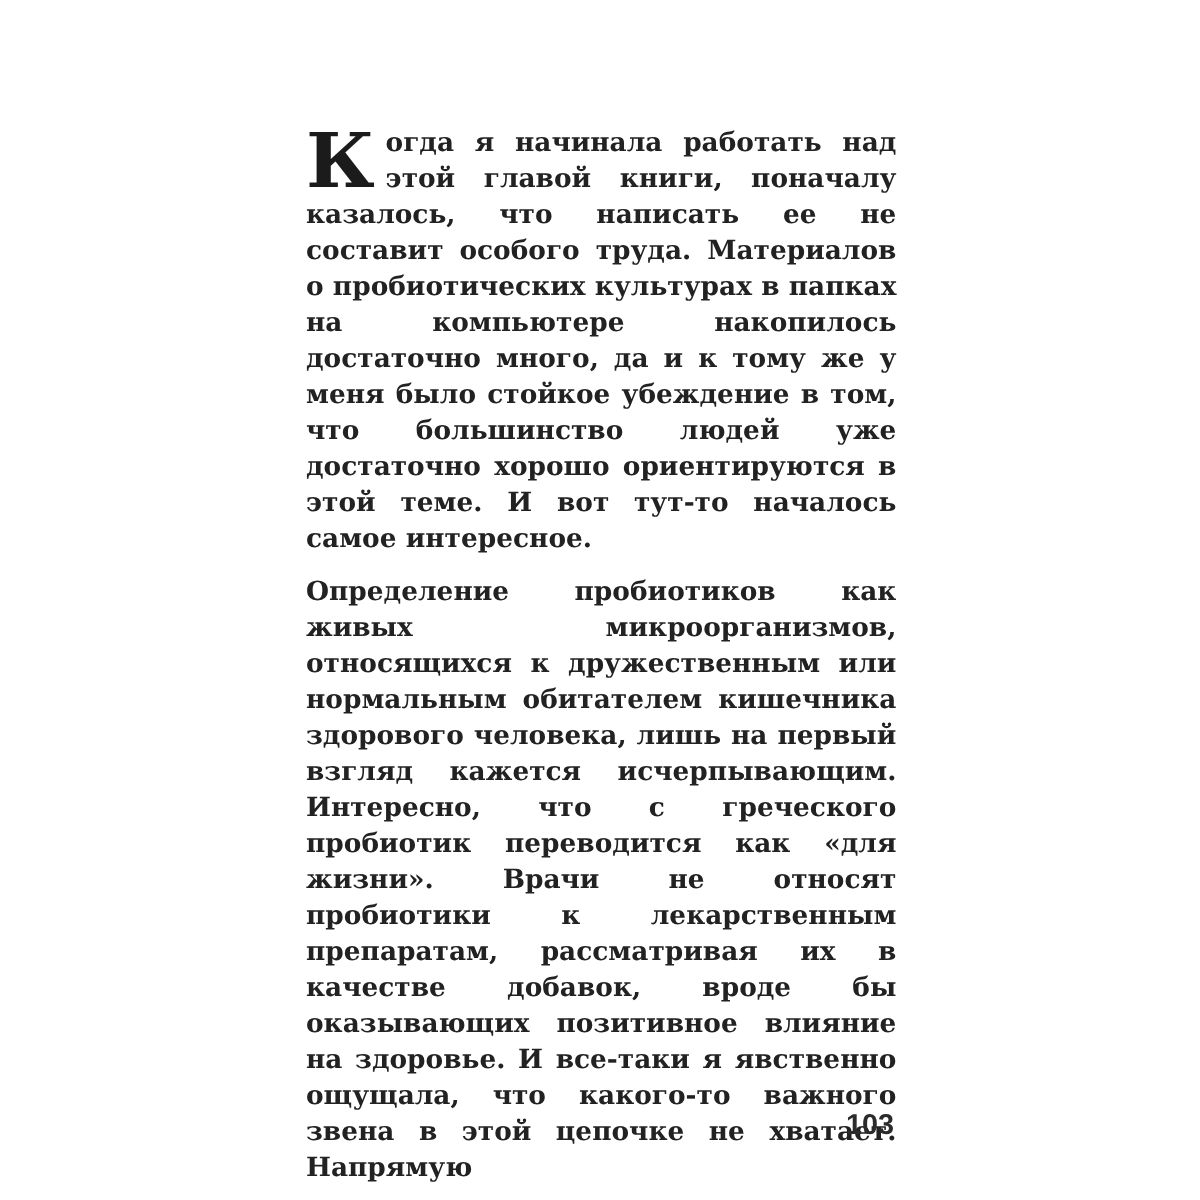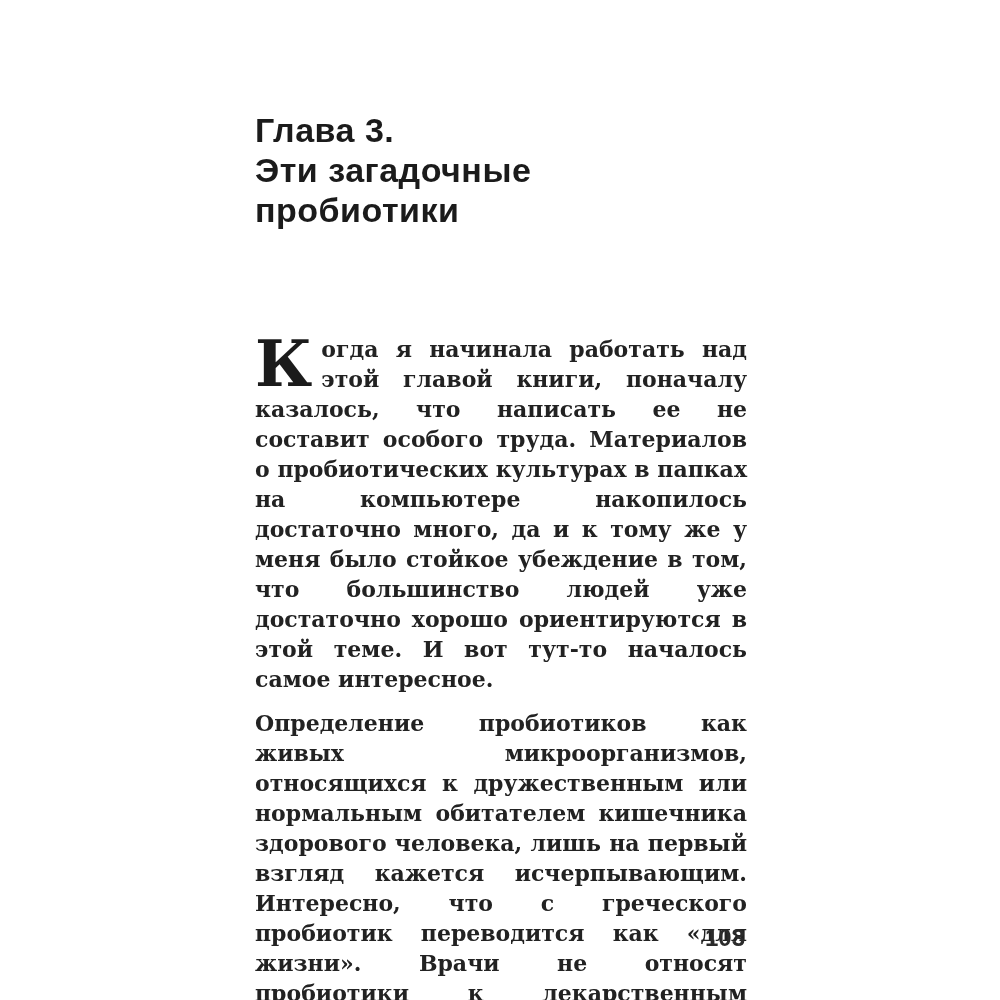--- a/index.html
+++ b/index.html
@@ -80,25 +80,20 @@
     color: #2b2b2b;
   }
 </style>
 </head>
 <body>
 
 <div class="book-page">
 
   <div class="content-column">
 
-    <h1 class="chapter-heading">
-      <span class="h-line">Глава 3.</span>
-      <span class="h-line">Эти загадочные</span>
-      <span class="h-line">пробиотики</span>
-    </h1>
 
     <div class="body-text">
       <p>
         <span class="dropcap">К</span><span>огда я начинала работать над этой главой книги, поначалу казалось, что написать ее не составит особого труда. Материалов о пробиотических культурах в папках на компьютере накопилось достаточно много, да и к тому же у меня было стойкое убеждение в том, что большинство людей уже достаточно хорошо ориентируются в этой теме. И вот тут-то началось самое интересное.</span>
       </p>
       <p>Определение пробиотиков как живых микроорганизмов, относящихся к дружественным или нормальным обитателем кишечника здорового человека, лишь на первый взгляд кажется исчерпывающим. Интересно, что с греческого пробиотик переводится как «для жизни». Врачи не относят пробиотики к лекарственным препаратам, рассматривая их в качестве добавок, вроде бы оказывающих позитивное влияние на здоровье. И все-таки я явственно ощущала, что какого-то важного звена в этой цепочке не хватает. Напрямую</p>
     </div>
 
   </div>
 

